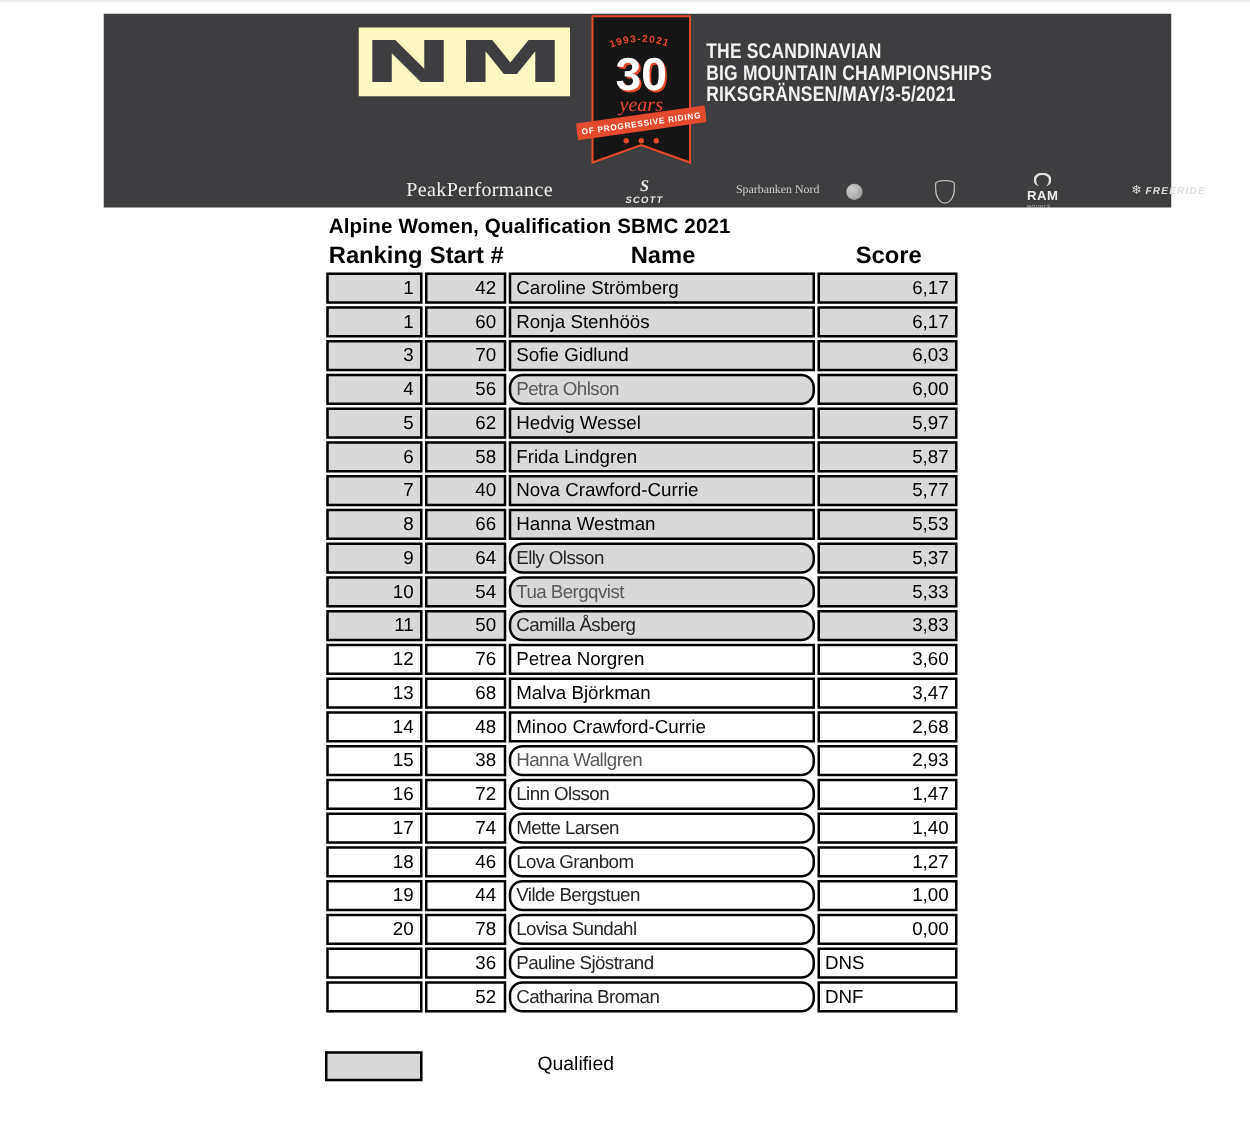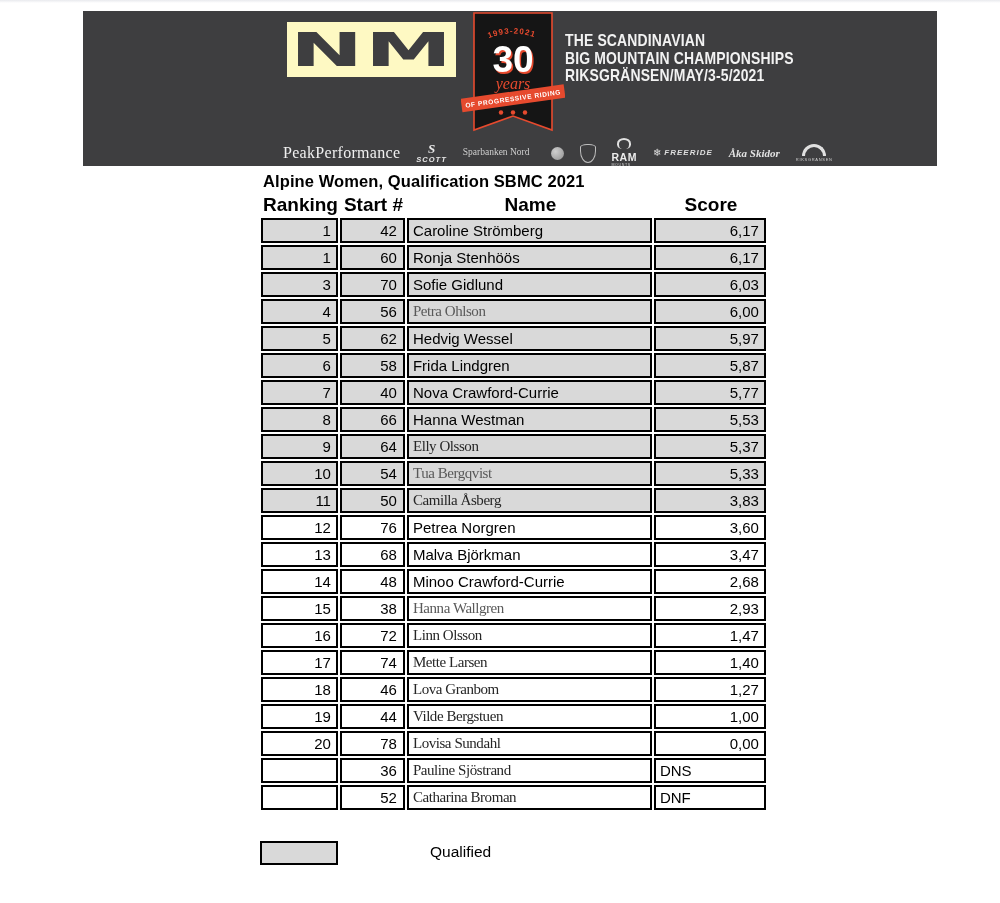--- a/index.html
+++ b/index.html
@@ -15,21 +15,21 @@
   .nm-logo{position:absolute;left:204px;top:11px;width:169px;height:55px;background:#fef9c3;
     display:flex;align-items:center;justify-content:center;overflow:hidden;}
   .nm-logo span{font-weight:900;font-size:50px;color:#3e3e40;line-height:1;
     font-family:"DejaVu Sans",sans-serif;transform:scale(1.75,.92);letter-spacing:1px;}
   .badge-svg{position:absolute;left:378px;top:1px;}
   .champ-text{position:absolute;left:482px;top:21px;color:#f2f2f2;font-weight:bold;
     font-size:17px;line-height:17.5px;letter-spacing:.2px;white-space:nowrap;
     transform:scaleX(.82);transform-origin:left top;}
   .sponsors{position:absolute;left:200px;top:127px;height:30px;display:flex;
     align-items:center;gap:16px;color:#dcdcdc;}
-  .sponsor{display:flex;flex-direction:column;align-items:center;line-height:1;white-space:nowrap;}
+  .sponsor{display:flex;flex-direction:column;align-items:center;line-height:1;white-space:nowrap;margin-left:42px;}
   .sp-pp{font-family:"Liberation Serif",serif;font-size:16px;color:#f0f0f0;letter-spacing:.3px;}
   .sp-scott .s-mark{font-family:"Liberation Serif",serif;font-style:italic;font-weight:bold;font-size:13px;color:#e8e8e8;}
   .sp-scott .s-word{font-style:italic;font-weight:bold;font-size:7.5px;letter-spacing:1px;color:#e8e8e8;margin-top:1px;}
   .sp-spn{flex-direction:row;gap:21px;align-items:center;}
   .sp-spn .spn-text{font-family:"Liberation Serif",serif;font-size:9.5px;color:#cfcfcf;}
   .globe{width:13px;height:13px;border-radius:50%;
     background:radial-gradient(circle at 35% 35%, #cfcfcf, #8f8f90);}
   .crest{width:14px;height:17px;border:1.3px solid #bdbdbd;border-radius:7px 7px 8px 8px / 3px 3px 12px 12px;
     display:flex;align-items:center;justify-content:center;font-size:4px;color:#bdbdbd;}
   .sp-ram{gap:3px;align-items:center;}
@@ -53,21 +53,21 @@
     vertical-align:bottom;white-space:nowrap;}
   .results-table td{border:2px solid #000;height:21px;font-size:15px;padding:0;
     vertical-align:middle;background:#ffffff;overflow:hidden;white-space:nowrap;}
   tr.qualified td{background:#d9d9d9;}
   td.c-rank{text-align:right;padding-right:5px;}
   td.c-start{text-align:right;padding-right:6px;}
   td.c-name{text-align:left;padding-left:4px;}
   td.c-score{text-align:right;padding-right:5px;}
   td.c-score.score-left{text-align:left;padding-left:4px;}
   .font-default{font-family:"Liberation Sans",sans-serif;}
-  .font-alt{font-family:Liberation Serif, serif;font-size:13.8px;letter-spacing:-.45px;color:#262626;}
+  .font-alt{font-family:Liberation Sans, sans-serif;font-size:13.8px;letter-spacing:-.45px;color:#262626;border-radius:11px;}
   .name-gray{color:#595959 !important;}
 
   
   .legend-box{position:absolute;left:260px;top:841px;width:74px;height:20px;
     background:#d9d9d9;border:2px solid #000;}
   .legend-label{position:absolute;left:430px;top:843px;font-size:15.5px;}
 </style>
 </head>
 <body>
 

